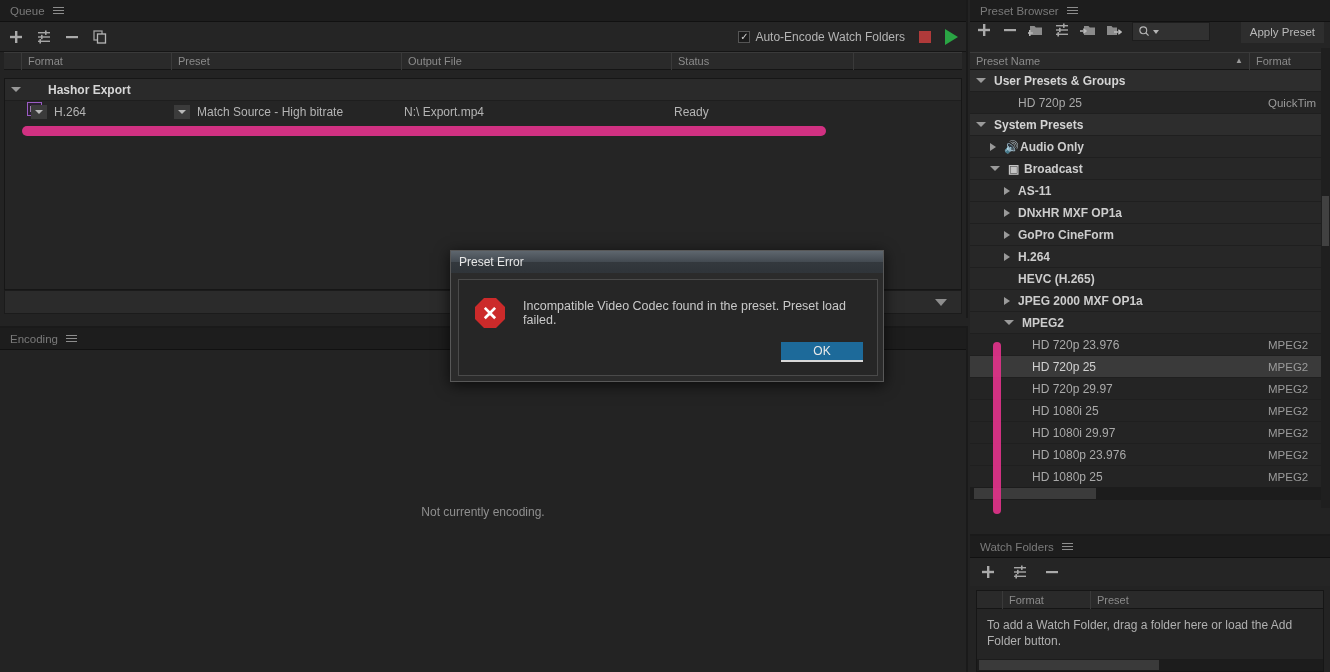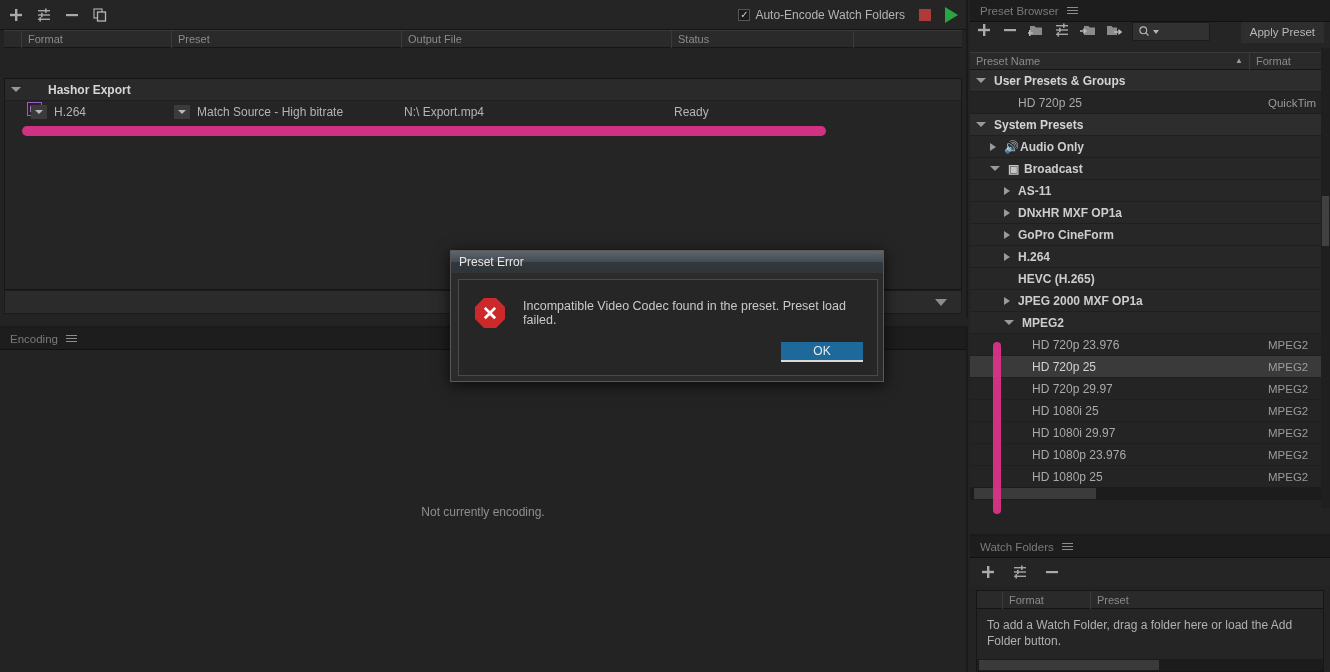--- a/index.html
+++ b/index.html
@@ -279,20 +279,28 @@
     cursor: pointer;
   }
 </style>
 </head>
 <body>
 
 <div class="app">
 
   <div id="queue-panel">
 
+    <div class="panel-tabbar">
+      <span class="panel-tab">Queue</span>
+      <span class="burger">
+          <i></i>
+          <i></i>
+          <i></i>
+        </span>
+    </div>
 
     <div class="toolbar">
       <span class="ticon">
         <svg viewBox="0 0 16 16" width="16" height="16">
             <rect x="7" y="2" width="2.4" height="12" fill="#c2c2c2"></rect>
             <rect x="2" y="6.8" width="12" height="2.4" fill="#c2c2c2"></rect>
           </svg>
       </span>
       <span class="ticon">
         <svg viewBox="0 0 16 16" width="16" height="16">

